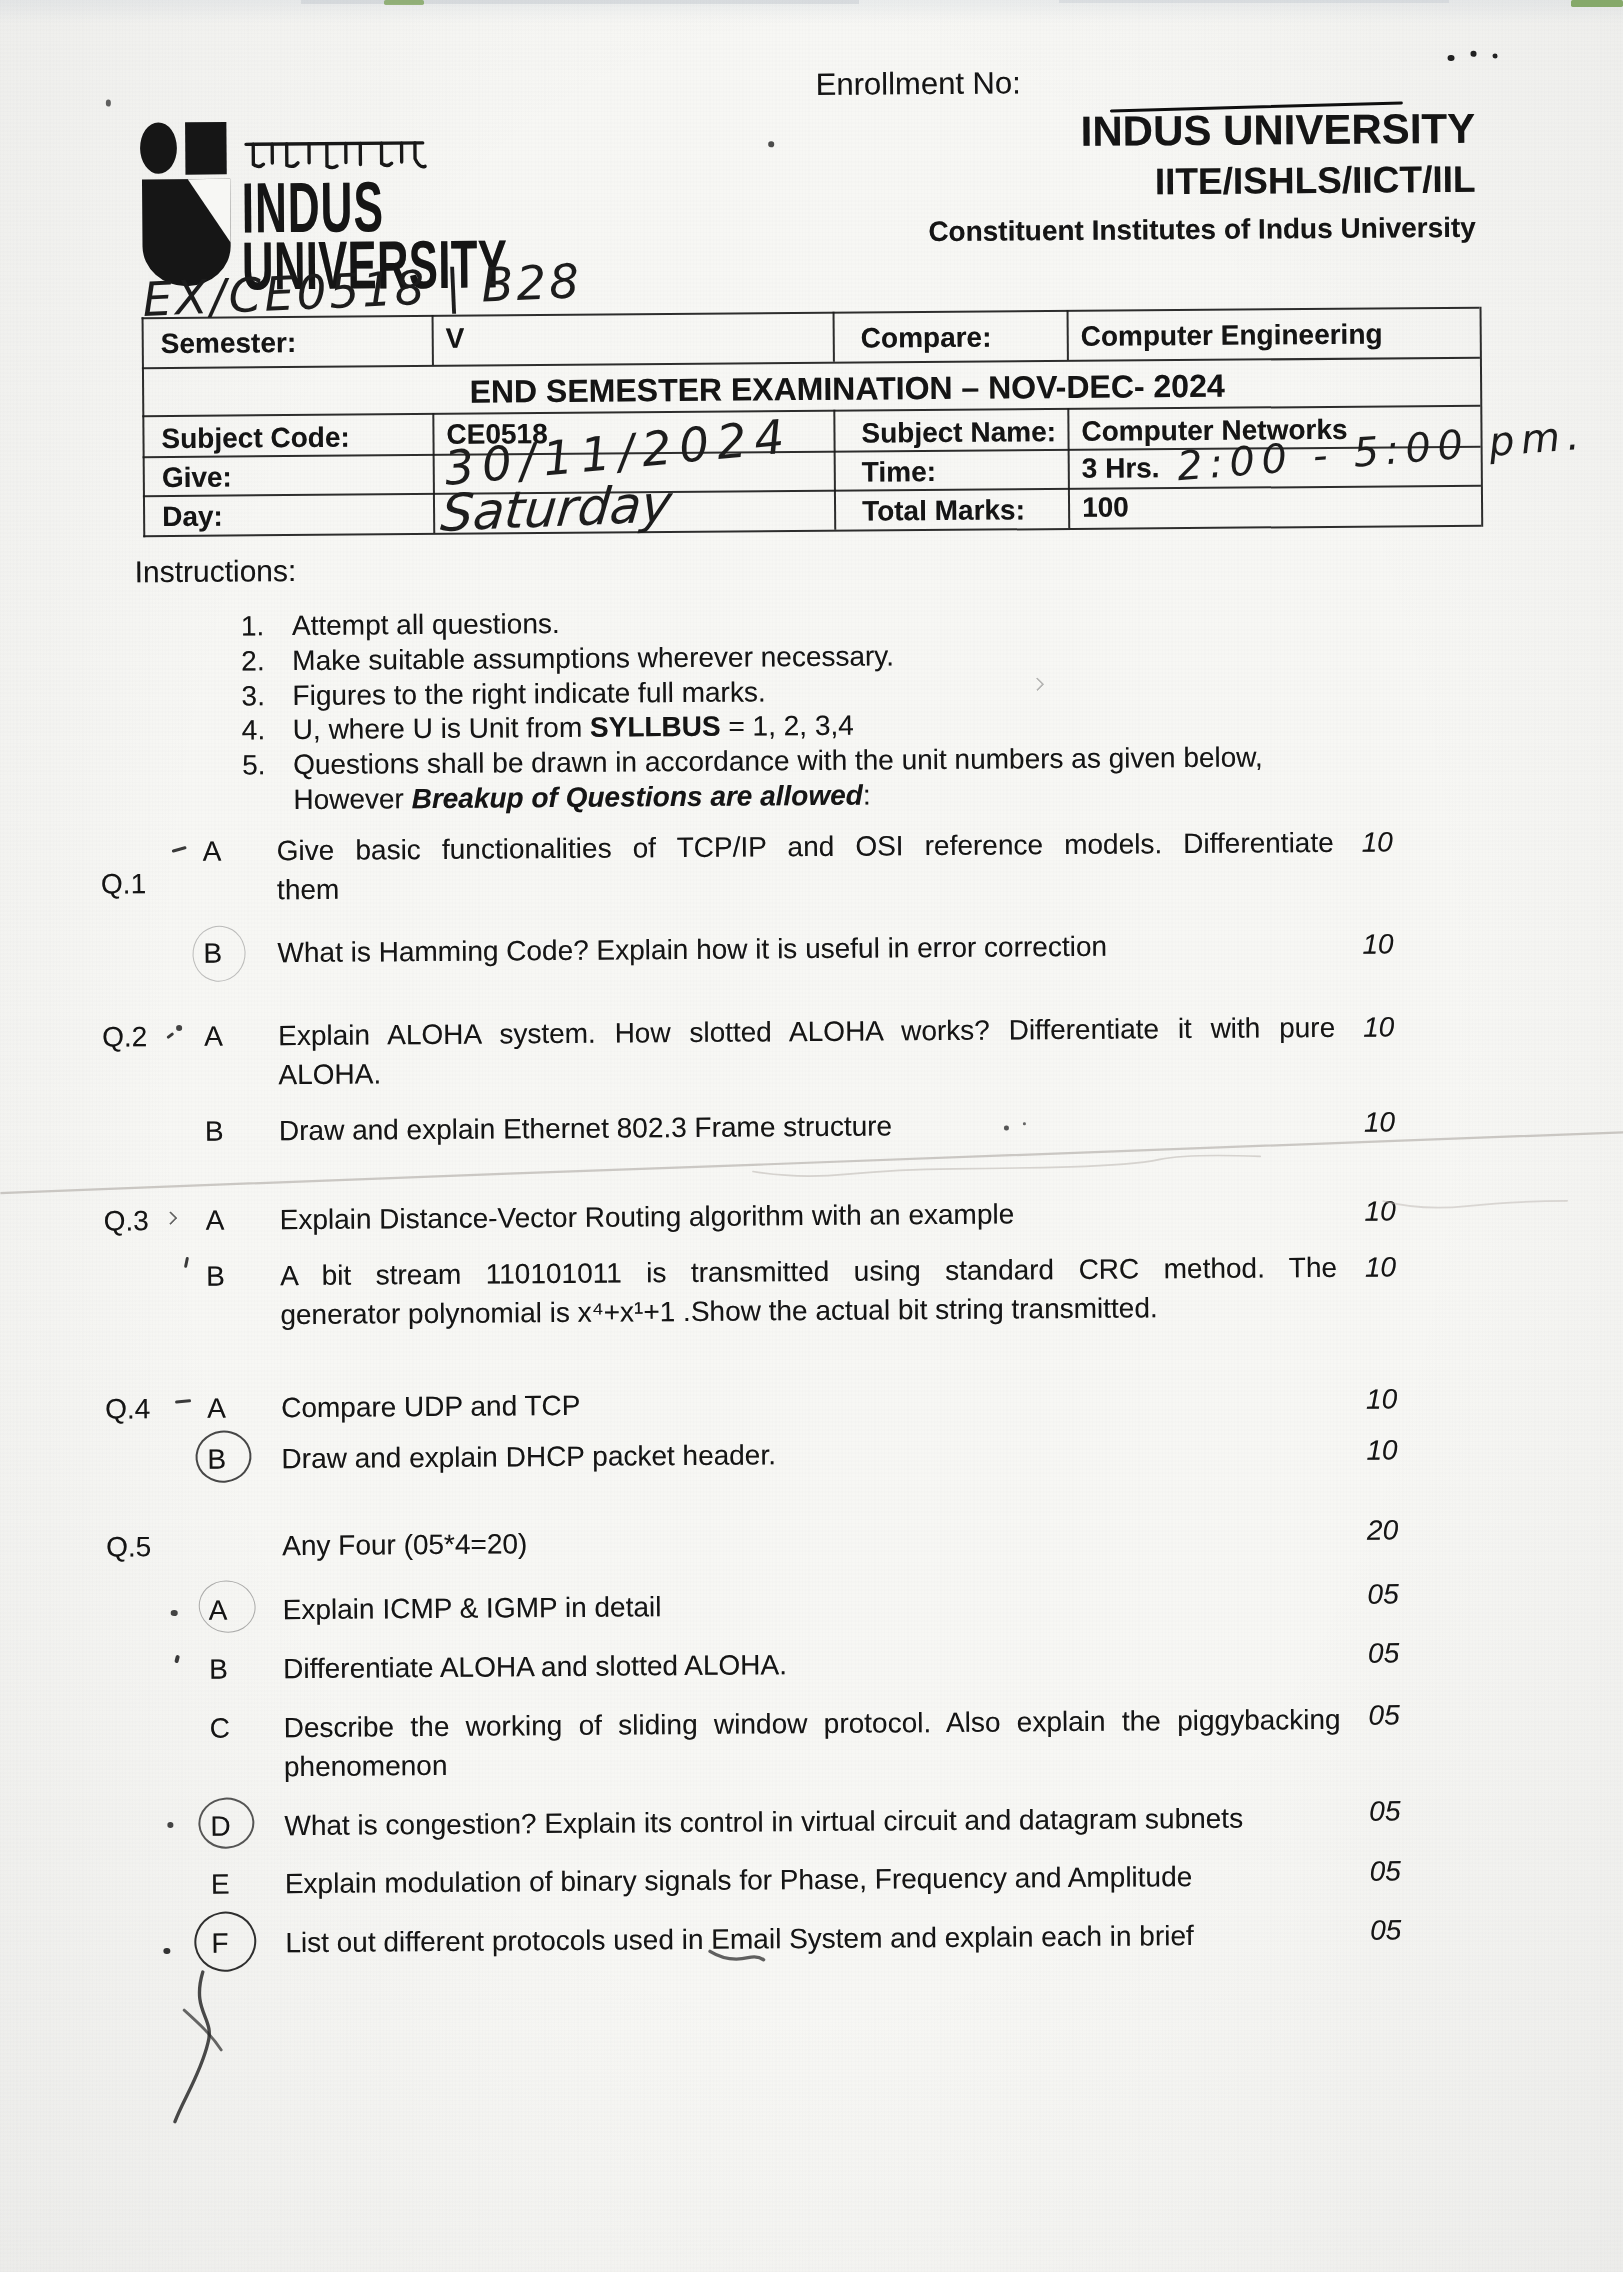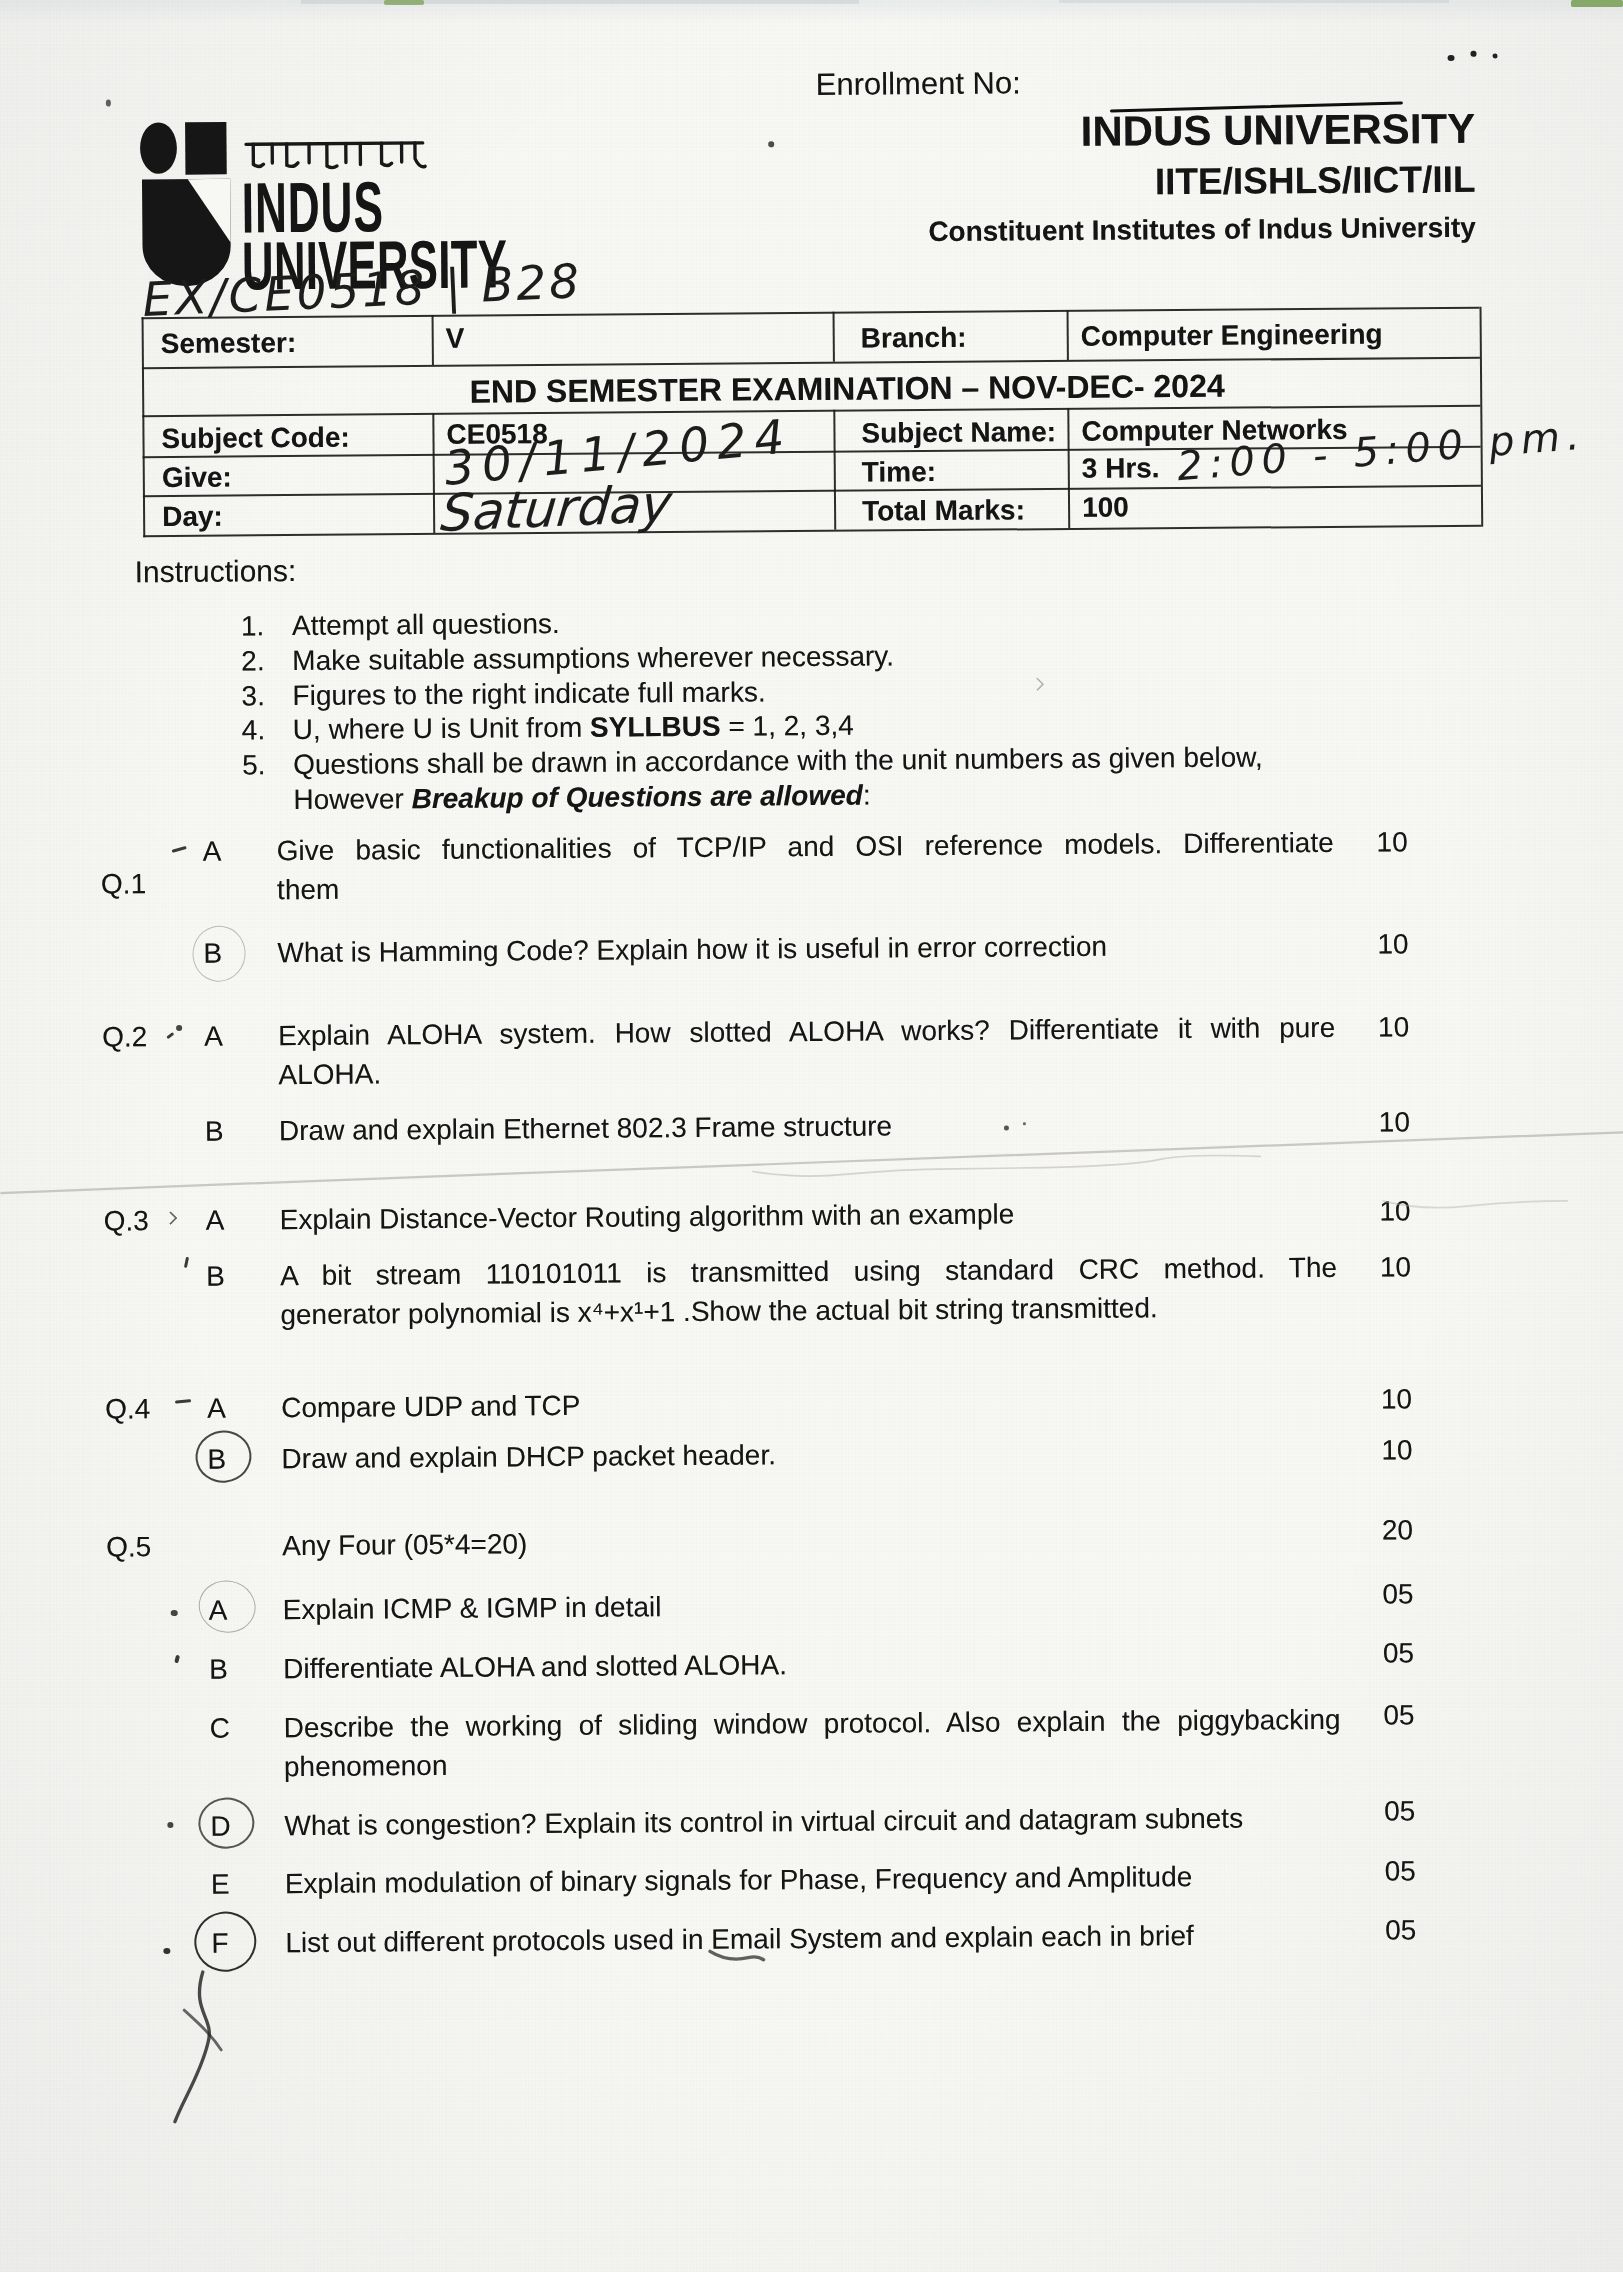--- a/index.html
+++ b/index.html
@@ -19,21 +19,21 @@
   .t50{font-size:28px;}
   .t54{font-size:30px;}
   .t56{font-size:31px;}
   .t57b{font-size:32px;font-weight:700;}
   .t66b{font-size:37px;font-weight:700;}
   .t76b{font-size:42px;font-weight:700;}
   .right{text-align:right;}
   .nw{white-space:nowrap;}
   .jline{width:1057px;text-align:justify;text-align-last:justify;white-space:nowrap;}
   .qtext{font-size:28px;}
-  .marks{width:61px;text-align:right;font-size:28px;}
+  .marks{width:61px;text-align:center;font-size:28px;font-style:italic;}
   .hline,.vline{position:absolute;background:#1b1b1b;opacity:.92;}
   .hline{height:2.2px;}
   .vline{width:2.2px;}
   .pen{position:absolute;background:#3a3a3a;border-radius:2.2px;}
   .dot{position:absolute;border-radius:50%;background:#222;}
   .circle{position:absolute;border-radius:50%;background:transparent;}
   .sheet{position:absolute;inset:0;transform:rotate(-0.45deg);}
   .chev{position:absolute;width:7.8px;height:7.8px;border-top:2.8px solid #3c3c3c;border-right:2.8px solid #3c3c3c;transform:rotate(45deg);border-radius:1.1px;opacity:.8;}
   .topband{position:absolute;left:0;top:0;width:100%;height:23.4px;background:linear-gradient(180deg,rgba(165,178,195,.16),rgba(165,178,195,0));}
 </style>
@@ -103,21 +103,21 @@
     <div class="vline" style="left:1486px;top:312px;height:220px;"></div>
     <div class="vline" style="left:438px;top:312px;height:50px;"></div>
     <div class="vline" style="left:438px;top:410px;height:120px;"></div>
     <div class="vline" style="left:839px;top:312px;height:50px;"></div>
     <div class="vline" style="left:839px;top:410px;height:120px;"></div>
     <div class="vline" style="left:1073px;top:312px;height:50px;"></div>
     <div class="vline" style="left:1073px;top:410px;height:120px;"></div>
 
     <div class="abs printed t50 b nw" style="left:167px;top:322px;">Semester:</div>
     <div class="abs printed t50 b nw" style="left:452px;top:319px;">V</div>
-    <div class="abs printed t50 b nw" style="left:867px;top:322px;">Branch:</div>
+    <div class="abs printed t50 b nw" style="left:867px;top:322px;">Compare:</div>
     <div class="abs printed t50 b nw" style="left:1087px;top:322px;">Computer Engineering</div>
 
     <div class="abs printed t57b nw" style="left:223px;top:371px;width:1260px;text-align:center;">END SEMESTER  EXAMINATION – NOV-DEC- 2024</div>
 
     <div class="abs printed t50 b nw" style="left:167px;top:417px;">Subject Code:</div>
     <div class="abs printed t50 b nw" style="left:452px;top:415px;">CE0518</div>
     <div class="abs printed t50 b nw" style="left:867px;top:417px;">Subject Name:</div>
     <div class="abs printed t50 b nw" style="left:1087px;top:417px;">Computer Networks</div>
 
     <div class="abs printed t50 b nw" style="left:167px;top:456px;">Give:</div>

